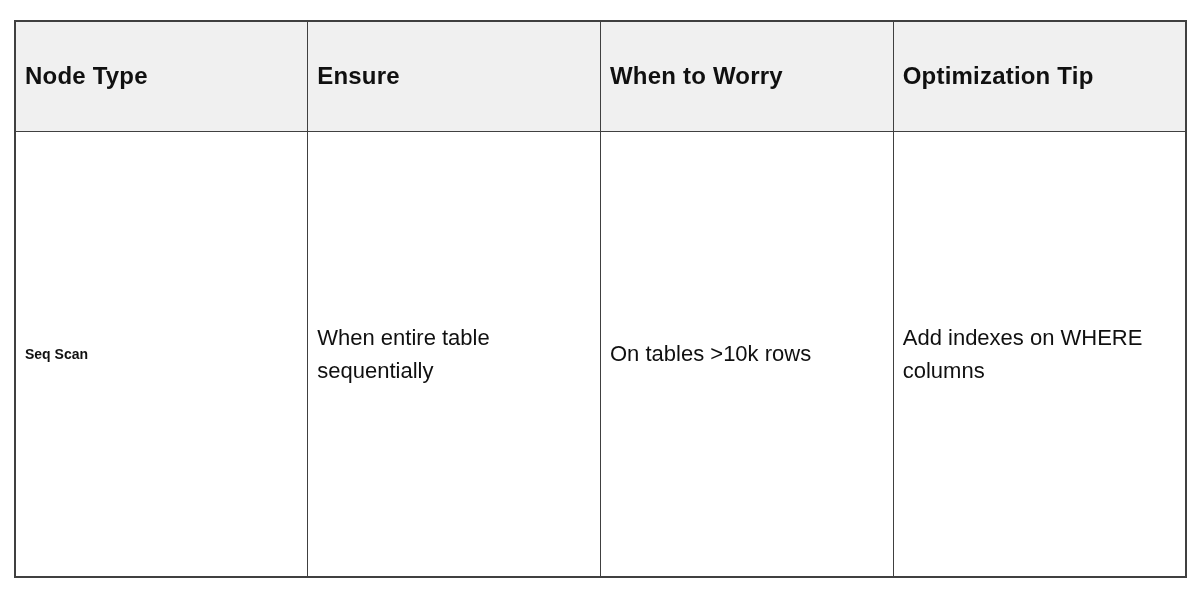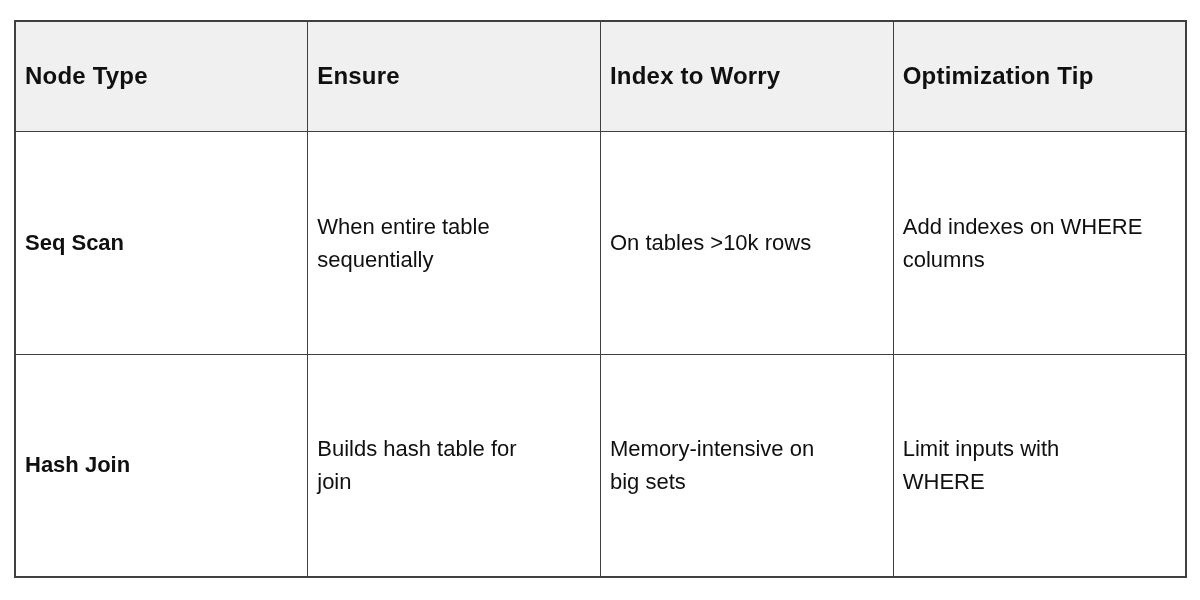--- a/index.html
+++ b/index.html
@@ -52,21 +52,21 @@
   tr.header-row th {
     font-size: 24px;
     font-weight: bold;
     letter-spacing: 0.2px;
   }
   tr.data-row {
     height: 112px;
     background: #ffffff;
   }
   tr.data-row th.rowhead {
-    font-size: 22px;
+    font-size: 14px;
     font-weight: bold;
   }
   tr.data-row td {
     font-size: 22px;
     font-weight: normal;
     line-height: 33px;
   }
 </style>
 </head>
 <body>
@@ -76,37 +76,28 @@
     <colgroup>
       <col>
       <col>
       <col>
       <col>
     </colgroup>
     <thead>
       <tr class="header-row">
         <th>Node Type</th>
         <th>Ensure</th>
-        <th>Index to Worry</th>
+        <th>When to Worry</th>
         <th>Optimization Tip</th>
       </tr>
     </thead>
     <tbody>
       <tr class="data-row">
         <th class="rowhead">Seq Scan</th>
         <td>When entire table
 sequentially</td>
         <td>On tables &gt;10k rows</td>
         <td>Add indexes on WHERE
 columns</td>
       </tr>
-      <tr class="data-row">
-        <th class="rowhead">Hash Join</th>
-        <td>Builds hash table for
-join</td>
-        <td>Memory-intensive on
-big sets</td>
-        <td>Limit inputs with
-WHERE</td>
-      </tr>
     </tbody>
   </table>
 </div>
 
 </body></html>

